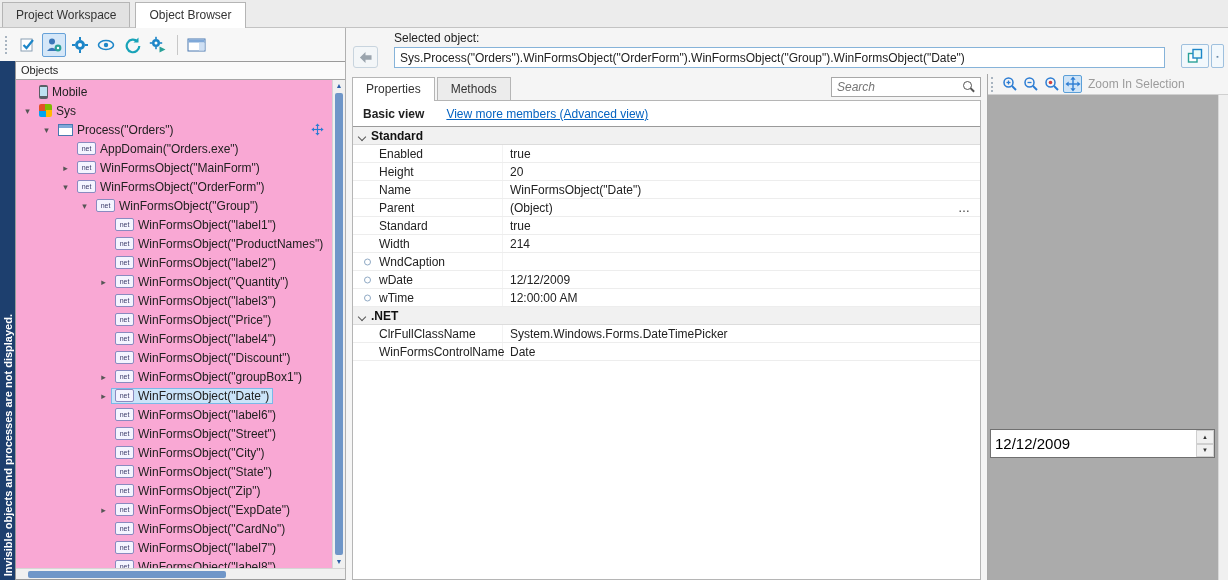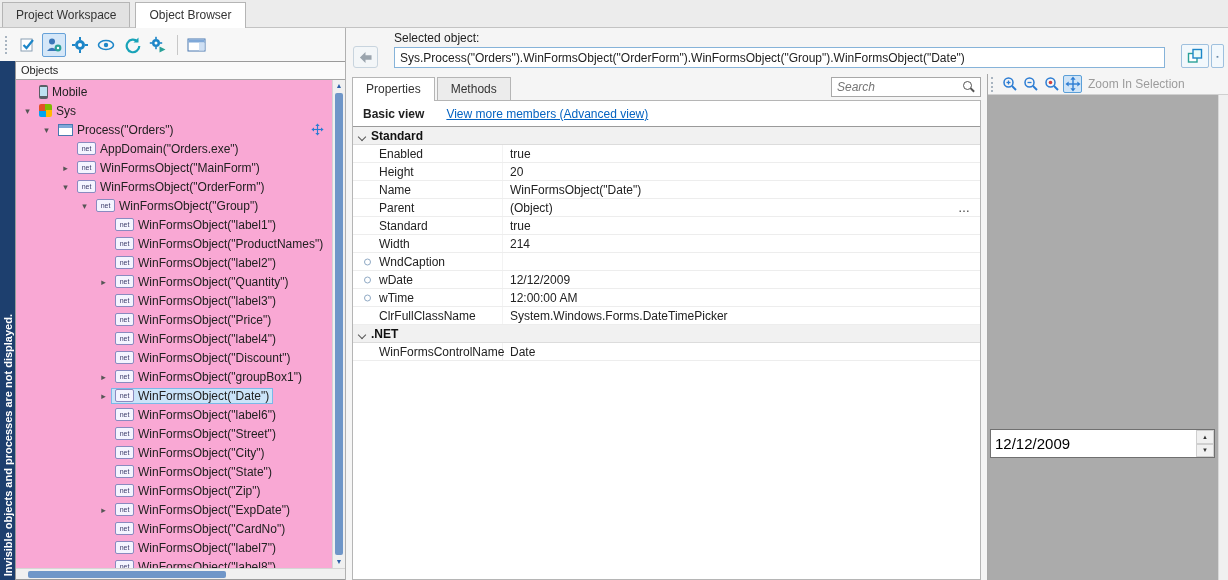--- a/index.html
+++ b/index.html
@@ -532,29 +532,29 @@
                   </div>
                   <div class="pg-value">12/12/2009</div>
                 </div>
                 <div class="pg-row">
                   <div class="pg-name">
                     <span class="pg-marker"></span>
                     <span>wTime</span>
                   </div>
                   <div class="pg-value">12:00:00 AM</div>
                 </div>
-                <div class="pg-row">
-                  <div class="pg-name">
-                    <span>ClrFullClassName</span>
-                  </div>
-                  <div class="pg-value">System.Windows.Forms.DateTimePicker</div>
-                </div>
                 <div class="pg-row pg-group">
                   <span class="chev"></span>
                   <span class="pg-group-name">.NET</span>
+                </div>
+                <div class="pg-row">
+                  <div class="pg-name">
+                    <span>ClrFullClassName</span>
+                  </div>
+                  <div class="pg-value">System.Windows.Forms.DateTimePicker</div>
                 </div>
                 <div class="pg-row">
                   <div class="pg-name">
                     <span>WinFormsControlName</span>
                   </div>
                   <div class="pg-value">Date</div>
                 </div>
               </div>
           </div>
         </div>

